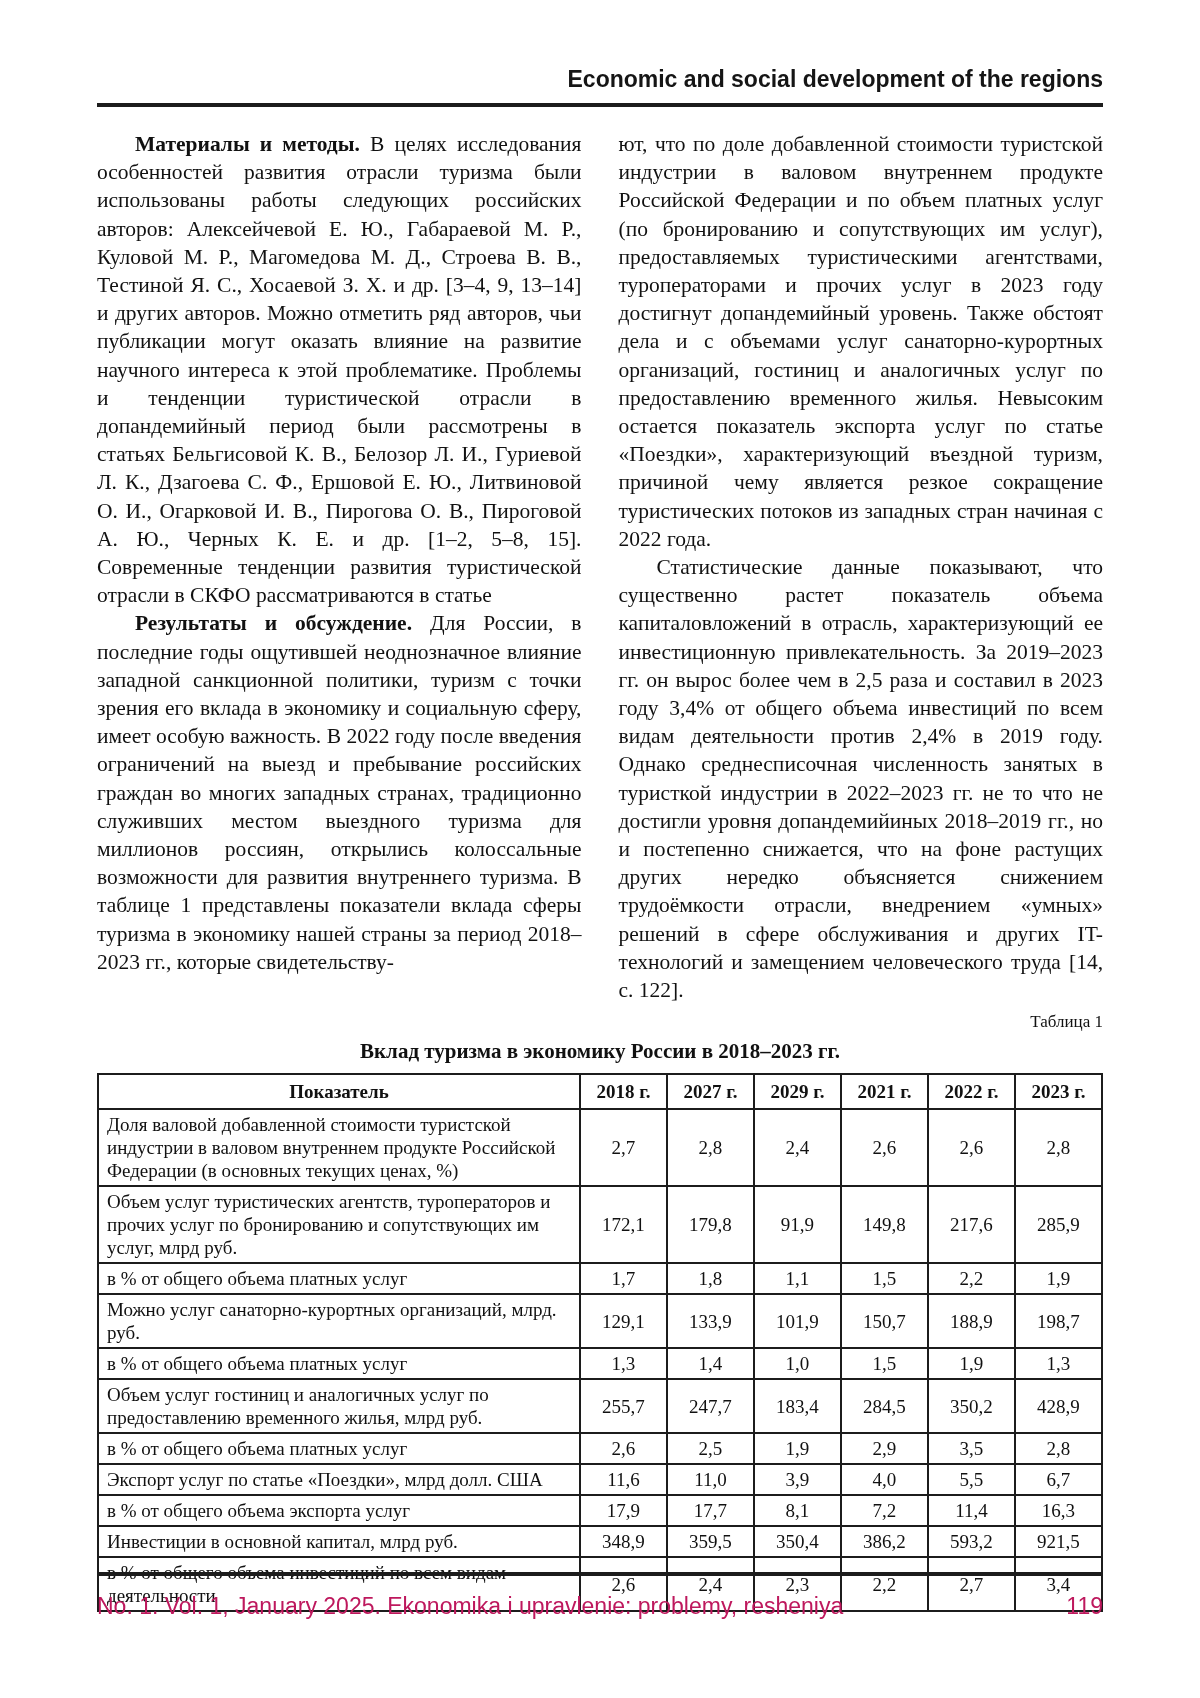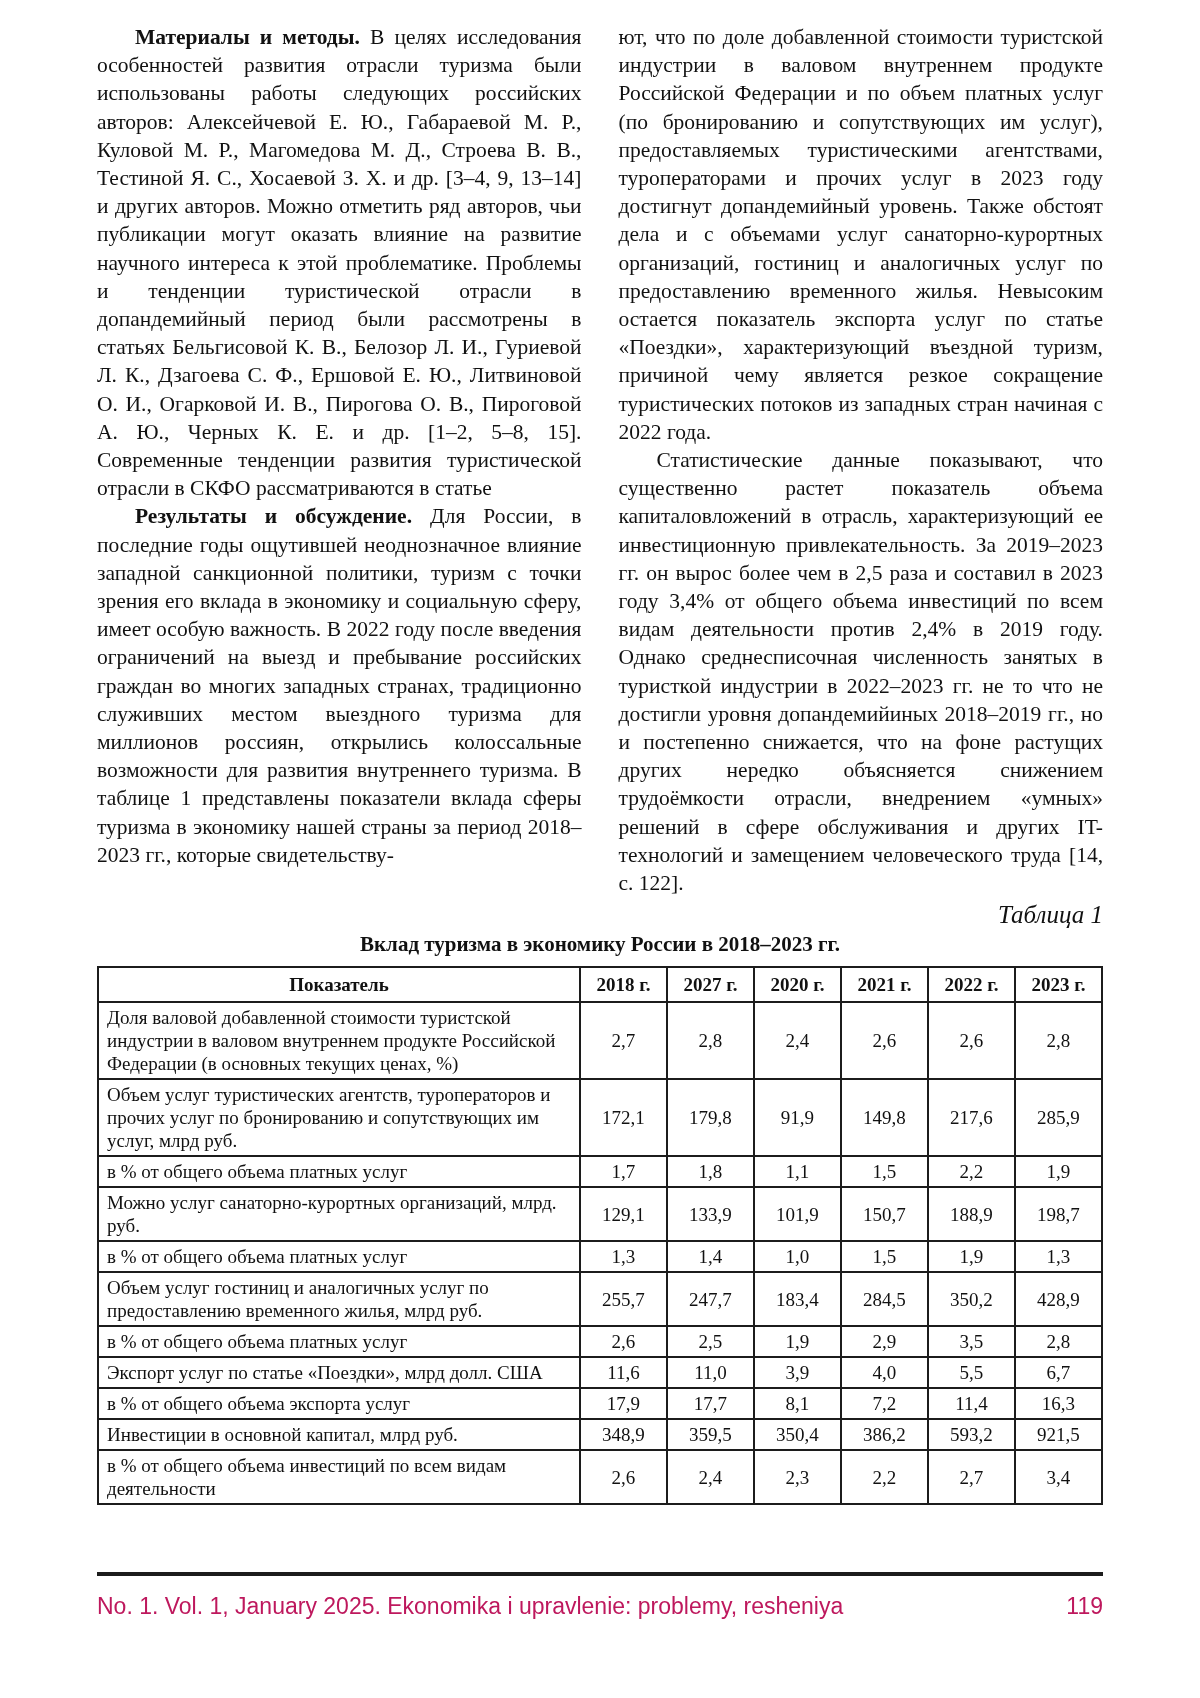--- a/index.html
+++ b/index.html
@@ -19,21 +19,21 @@
 
   
   .columns { display:flex; gap:37px; margin-top:23px; }
   .col { flex:1 1 0; font-size:21.5px; line-height:28.2px; text-align:justify; }
   .col p { margin:0; }
   .indent { text-indent:38px; }
   .lead { font-weight:bold; }
 
   
   .table-caption {
-    margin-top:6px; font-style:italic; font-size:25px; line-height:24px;
+    margin-top:6px; font-size:17px; line-height:24px;
     text-align:right;
   }
   .table-title {
     margin-top:5px; font-weight:bold; font-size:21px; line-height:25px;
     text-align:center;
   }
   table.indicators {
     margin-top:9px; width:100%; border-collapse:collapse;
     font-size:19px; line-height:23px; table-layout:fixed;
   }
@@ -52,20 +52,24 @@
     font-family:"Liberation Sans", sans-serif; font-size:23px; line-height:26px;
     color:#be185d;
   }
 </style>
 </head>
 <body>
 
 <div class="page">
   <div class="content">
 
+    <div class="running-head">
+      <div class="running-head-title">Economic and social development of the regions</div>
+      <div class="head-rule"></div>
+    </div>
 
     <div class="columns">
       <div class="col">
         <p class="indent"><span class="lead">Материалы и методы.</span> <span>В целях исследования особенностей развития отрасли туризма были использованы работы следующих российских авторов: Алексейчевой Е. Ю., Габараевой М. Р., Куловой М. Р., Магомедова М. Д., Строева В. В., Тестиной Я. С., Хосаевой З. Х. и др. [3–4, 9, 13–14] и других авторов. Можно отметить ряд авторов, чьи публикации могут оказать влияние на развитие научного интереса к этой проблематике. Проблемы и тенденции туристической отрасли в допандемийный период были рассмотрены в статьях Бельгисовой К. В., Белозор Л. И., Гуриевой Л. К., Дзагоева С. Ф., Ершовой Е. Ю., Литвиновой О. И., Огарковой И. В., Пирогова О. В., Пироговой А. Ю., Черных К. Е. и др. [1–2, 5–8, 15]. Современные тенденции развития туристической отрасли в СКФО рассматриваются в статье</span></p>
         <p class="indent"><span class="lead">Результаты и обсуждение.</span> <span>Для России, в последние годы ощутившей неоднозначное влияние западной санкционной политики, туризм с точки зрения его вклада в экономику и социальную сферу, имеет особую важность. В 2022 году после введения ограничений на выезд и пребывание российских граждан во многих западных странах, традиционно служивших местом выездного туризма для миллионов россиян, открылись колоссальные возможности для развития внутреннего туризма. В таблице 1 представлены показатели вклада сферы туризма в экономику нашей страны за период 2018–2023 гг., которые свидетельству-</span></p>
       </div>
       <div class="col">
         <p>ют, что по доле добавленной стоимости туристской индустрии в валовом внутреннем продукте Российской Федерации и по объем платных услуг (по бронированию и сопутствующих им услуг), предоставляемых туристическими агентствами, туроператорами и прочих услуг в 2023 году достигнут допандемийный уровень. Также обстоят дела и с объемами услуг санаторно-курортных организаций, гостиниц и аналогичных услуг по предоставлению временного жилья. Невысоким остается показатель экспорта услуг по статье «Поездки», характеризующий въездной туризм, причиной чему является резкое сокращение туристических потоков из западных стран начиная с 2022 года.</p>
         <p class="indent">Статистические данные показывают, что существенно растет показатель объема капиталовложений в отрасль, характеризующий ее инвестиционную привлекательность. За 2019–2023 гг. он вырос более чем в 2,5 раза и составил в 2023 году 3,4% от общего объема инвестиций по всем видам деятельности против 2,4% в 2019 году. Однако среднесписочная численность занятых в туристкой индустрии в 2022–2023 гг. не то что не достигли уровня допандемийиных 2018–2019 гг., но и постепенно снижается, что на фоне растущих других нередко объясняется снижением трудоёмкости отрасли, внедрением «умных» решений в сфере обслуживания и других IT-технологий и замещением человеческого труда [14, с. 122].</p>
       </div>
@@ -82,21 +86,21 @@
           <col style="width:8.666%">
         <col style="width:8.666%">
           <col style="width:8.666%">
           <col style="width:8.666%">
       </colgroup>
       <thead>
           <tr>
             <th>Показатель</th>
             <th>2018 г.</th>
             <th>2027 г.</th>
-            <th>2020 г.</th>
+            <th>2029 г.</th>
             <th>2021 г.</th>
             <th>2022 г.</th>
             <th>2023 г.</th>
           </tr>
         </thead>
       <tbody>
           <tr>
             <td class="lbl">Доля валовой добавленной стоимости туристской индустрии в валовом внутреннем продукте Российской Федерации (в основных текущих ценах, %)</td>
             <td class="val">2,7</td>
             <td class="val">2,8</td>

